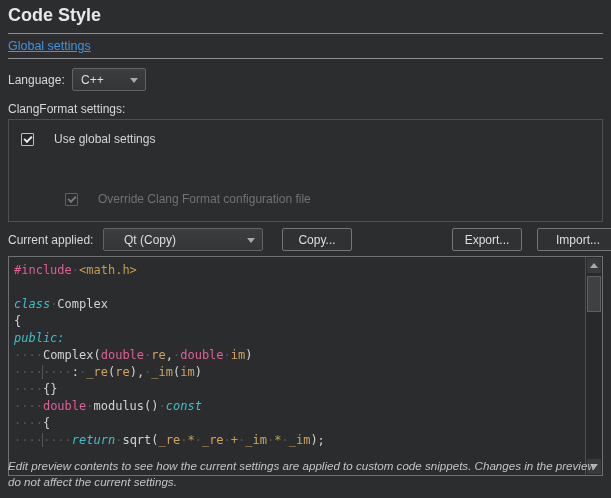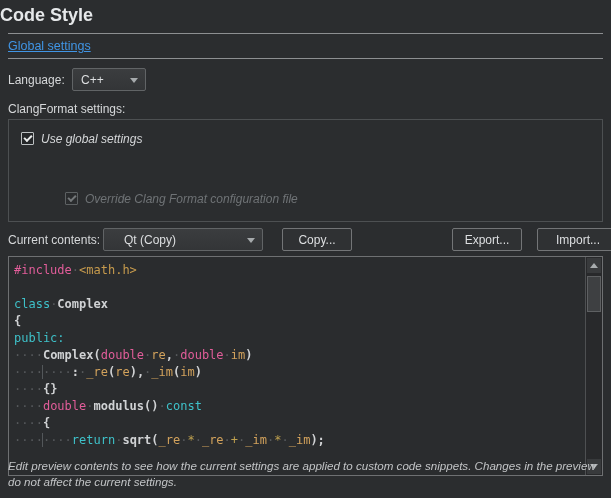--- a/index.html
+++ b/index.html
@@ -2,42 +2,42 @@
 <html><head>
 <meta charset="utf-8">
 <style>
   html,body{margin:0;padding:0;background:#1f2123;}
   .page{
     position:relative;width:611px;height:498px;overflow:hidden;
     background:#2b2d2f;font-family:"Liberation Sans",sans-serif;
     color:#d4d6d8;font-size:12px;
   }
   .abs{position:absolute;}
-  .page-title{left:0;top:5px;font-size:18px;font-weight:bold;color:#e6e8ea;}
+  .page-title{left:8px;top:5px;font-size:18px;font-weight:bold;color:#e6e8ea;}
   .sep{left:8px;right:8px;height:1px;background:#8d8f91;}
   .sep1{top:33px;} .sep2{top:58px;}
   .link{left:8px;top:39px;color:#4095e5;text-decoration:underline;font-size:12.5px;cursor:pointer;}
   .field-label{color:#d6d8da;}
   .lang-label{left:8px;top:73px;}
   .combo{
     height:23px;box-sizing:border-box;display:flex;align-items:center;
     background:linear-gradient(#3b3d3f,#333537);border:1px solid #616466;
     border-radius:2px;color:#dddfe1;padding:0 22px 0 8px;cursor:pointer;
   }
   .combo .arrow{
     position:absolute;right:7px;top:9px;width:0;height:0;
     border-left:4px solid transparent;border-right:4px solid transparent;
     border-top:5px solid #a6aaac;
   }
   .combo.disabled{color:#6f7376;border-color:#4a4d4f;background:#2f3133;}
   .combo.disabled .arrow{border-top-color:#5a5e60;}
   .lang-combo{left:72px;top:68px;width:74px;}
   .cf-label{left:8px;top:102px;}
   .groupbox{left:8px;right:8px;top:119px;height:103px;border:1px solid #4d5052;box-sizing:border-box;}
-  .cb-row{position:absolute;display:flex;align-items:flex-start;gap:7px;cursor:pointer;font-style:italic;}
+  .cb-row{position:absolute;display:flex;align-items:flex-end;gap:20px;cursor:pointer;}
   .cb1{left:12px;top:12px;}
   .cb2{left:12px;top:72px;padding-left:44px;}
   .cb-box{position:relative;width:13px;height:13px;box-sizing:border-box;border:1px solid #bcc0c2;background:#242628;border-radius:1px;flex:0 0 auto;}
   .cb-check{position:absolute;left:2px;top:2px;width:6px;height:3px;border-left:2px solid #e9ebeb;border-bottom:2px solid #e9ebeb;transform:rotate(-45deg);}
   .cb-row.disabled .cb-box{border-color:#5d6163;background:#2a2c2e;}
   .cb-row.disabled .cb-check{border-color:#74787a;}
   .cb-row.disabled .cb-label{color:#6f7376;}
   .mode-combo{left:12px;top:38px;width:93px;position:absolute;}
   .cs-label{left:8px;top:233px;}
   .cs-combo{left:103px;top:228px;width:160px;padding-left:20px;}
@@ -57,24 +57,24 @@
   .code-area{
     position:absolute;left:0;top:0;right:17px;bottom:0;
     padding:5px 0 0 5px;
     font-family:"DejaVu Sans Mono",monospace;font-size:12px;line-height:17px;
     white-space:pre;color:#d0d2d4;
   }
   .code-line{height:17px;}
   .tk-pp{color:#e25d9a;}
   .tk-ty{color:#e25d9a;}
   .tk-str{color:#c79b4d;}
-  .tk-kw{color:#3ec1c9;}
+  .tk-kw{color:#3ec1c9;font-style:italic;}
   .tk-id{color:#d2a25c;}
   .tk-op{color:#bfa14f;}
-  .tk-pl{color:#d0d2d4;font-weight:bold;}
+  .tk-pl{color:#d0d2d4;}
   .tk-ws{color:#56595c;}
   .tk-gd{color:#56595c;border-left:1px solid #53575a;margin-left:-1px;}
   .v-scrollbar{position:absolute;top:0;right:0;bottom:0;width:17px;border-left:1px solid #4e5052;background:#28292b;box-sizing:border-box;}
   .sb-btn{position:absolute;left:1px;right:1px;height:15px;background:#383a3c;display:flex;align-items:center;justify-content:center;cursor:pointer;}
   .sb-up{top:1px;} .sb-down{bottom:1px;}
   .tri-up{width:0;height:0;border-left:4px solid transparent;border-right:4px solid transparent;border-bottom:5px solid #a8acae;}
   .tri-down{width:0;height:0;border-left:4px solid transparent;border-right:4px solid transparent;border-top:5px solid #a8acae;}
   .sb-thumb{position:absolute;left:1px;right:1px;top:19px;height:36px;background:#3e4042;border:1px solid #5e6062;box-sizing:border-box;cursor:grab;}
   .footer{left:8px;right:10px;top:458px;font-style:italic;font-size:11.6px;color:#c2c4c6;line-height:16px;}
 </style>
@@ -107,21 +107,21 @@
 
 
     <div class="cb-row cb2 disabled">
       <span class="cb-box">
           <span class="cb-check"></span>
         </span>
       <span class="cb-label">Override Clang Format configuration file</span>
     </div>
   </div>
 
-  <div class="abs field-label cs-label">Current contents:</div>
+  <div class="abs field-label cs-label">Current applied:</div>
   <div class="abs combo cs-combo">
     <span>Qt (Copy)</span>
     <span class="arrow"></span>
   </div>
   <div class="abs btn btn-copy">Copy...</div>
   <div class="abs btn btn-export">Export...</div>
   <div class="abs btn btn-import">Import...</div>
 
   <div class="abs editor">
     <div class="code-area"><div class="code-line"><span class="tk-pp">#include</span><span class="tk-ws">·</span><span class="tk-str">&lt;math.h&gt;</span></div><div class="code-line">&nbsp;</div><div class="code-line"><span class="tk-kw">class</span><span class="tk-ws">·</span><span class="tk-pl">Complex</span></div><div class="code-line"><span class="tk-pl">{</span></div><div class="code-line"><span class="tk-kw">public:</span></div><div class="code-line"><span class="tk-ws">····</span><span class="tk-pl">Complex(</span><span class="tk-ty">double</span><span class="tk-ws">·</span><span class="tk-id">re</span><span class="tk-pl">,</span><span class="tk-ws">·</span><span class="tk-ty">double</span><span class="tk-ws">·</span><span class="tk-id">im</span><span class="tk-pl">)</span></div><div class="code-line"><span class="tk-ws">····</span><span class="tk-gd">····</span><span class="tk-pl">:</span><span class="tk-ws">·</span><span class="tk-id">_re</span><span class="tk-pl">(</span><span class="tk-id">re</span><span class="tk-pl">),</span><span class="tk-ws">·</span><span class="tk-id">_im</span><span class="tk-pl">(</span><span class="tk-id">im</span><span class="tk-pl">)</span></div><div class="code-line"><span class="tk-ws">····</span><span class="tk-pl">{}</span></div><div class="code-line"><span class="tk-ws">····</span><span class="tk-ty">double</span><span class="tk-ws">·</span><span class="tk-pl">modulus()</span><span class="tk-ws">·</span><span class="tk-kw">const</span></div><div class="code-line"><span class="tk-ws">····</span><span class="tk-pl">{</span></div><div class="code-line"><span class="tk-ws">····</span><span class="tk-gd">····</span><span class="tk-kw">return</span><span class="tk-ws">·</span><span class="tk-pl">sqrt(</span><span class="tk-id">_re</span><span class="tk-ws">·</span><span class="tk-op">*</span><span class="tk-ws">·</span><span class="tk-id">_re</span><span class="tk-ws">·</span><span class="tk-op">+</span><span class="tk-ws">·</span><span class="tk-id">_im</span><span class="tk-ws">·</span><span class="tk-op">*</span><span class="tk-ws">·</span><span class="tk-id">_im</span><span class="tk-pl">);</span></div></div>

